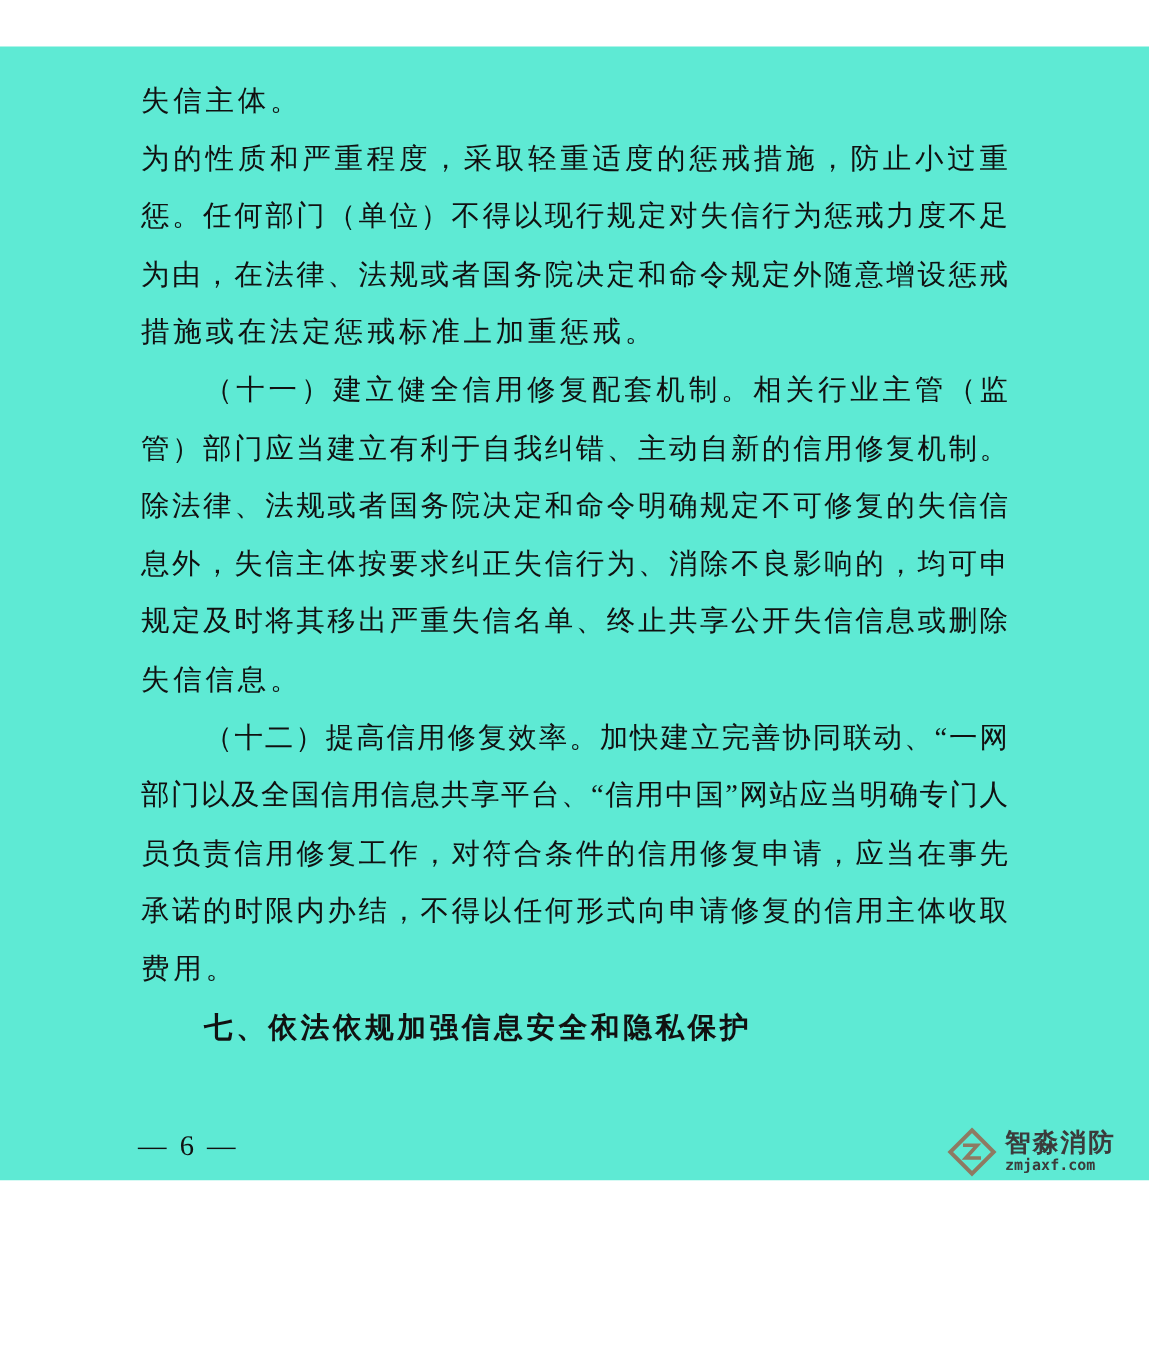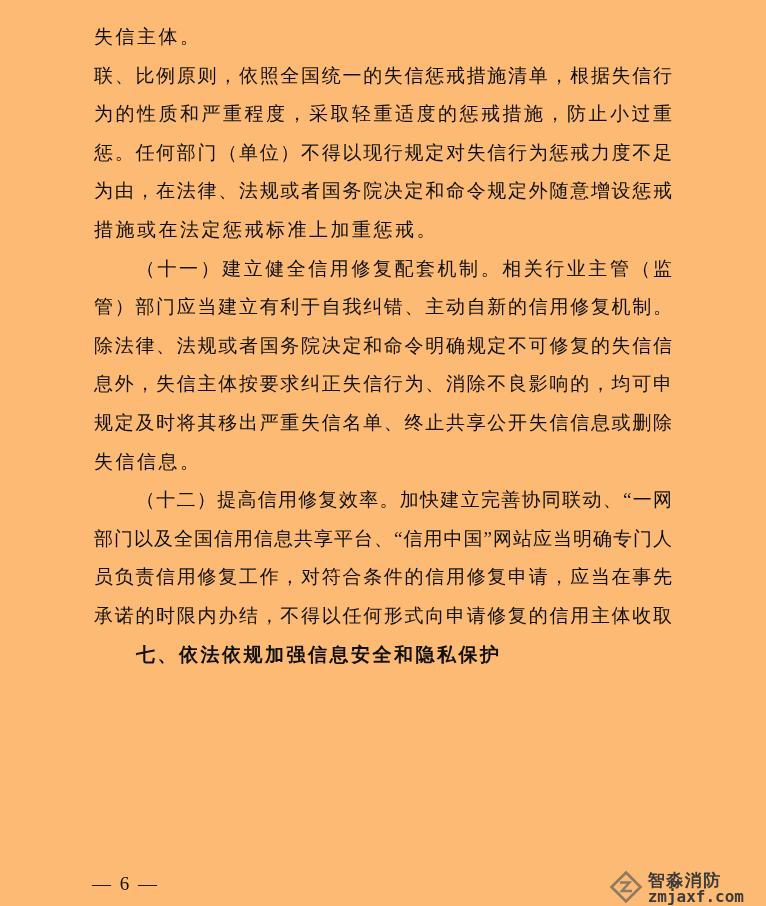--- a/index.html
+++ b/index.html
@@ -3,25 +3,26 @@
 <meta charset="utf-8">
 <style>
   html, body {
     margin: 0;
     padding: 0;
     background: #ffffff;
   }
   .page {
     position: relative;
     width: 766px;
-    height: 906px;
-    background: #fdba74;
+    height: 756px;
+    background: #5eead4;
     overflow: hidden;
     font-family: "Liberation Serif", "DejaVu Serif", serif;
     color: #111111;
+    margin-top: 31px;
   }
   .text-block {
     position: absolute;
     top: 18px;
     left: 94px;
     width: 578px;
   }
   .ln {
     font-size: 19px;
     line-height: 38.6px;
@@ -82,47 +83,47 @@
     font-family: "Liberation Sans", "DejaVu Sans", sans-serif;
     font-weight: 700;
     font-size: 17px;
     letter-spacing: 1.5px;
     color: #3b3b3b;
     line-height: 19px;
   }
   .wm-domain {
     font-family: "DejaVu Sans Mono", "Liberation Mono", monospace;
     font-weight: 700;
-    font-size: 16px;
+    font-size: 10px;
     color: #3b3b3b;
     line-height: 14px;
   }
 </style>
 </head>
 <body>
 
 <div class="page">
 
   <div class="text-block">
     <div class="ln end">失信主体。</div>
-    <div class="ln just">联、比例原则，依照全国统一的失信惩戒措施清单，根据失信行</div>
     <div class="ln just">为的性质和严重程度，采取轻重适度的惩戒措施，防止小过重</div>
     <div class="ln just">惩。任何部门（单位）不得以现行规定对失信行为惩戒力度不足</div>
     <div class="ln just">为由，在法律、法规或者国务院决定和命令规定外随意增设惩戒</div>
     <div class="ln end">措施或在法定惩戒标准上加重惩戒。</div>
     <div class="ln first">（十一）建立健全信用修复配套机制。相关行业主管（监</div>
     <div class="ln just">管）部门应当建立有利于自我纠错、主动自新的信用修复机制。</div>
     <div class="ln just">除法律、法规或者国务院决定和命令明确规定不可修复的失信信</div>
     <div class="ln just">息外，失信主体按要求纠正失信行为、消除不良影响的，均可申</div>
     <div class="ln just">规定及时将其移出严重失信名单、终止共享公开失信信息或删除</div>
     <div class="ln end">失信信息。</div>
     <div class="ln first">（十二）提高信用修复效率。加快建立完善协同联动、“一网</div>
     <div class="ln just">部门以及全国信用信息共享平台、“信用中国”网站应当明确专门人</div>
     <div class="ln just">员负责信用修复工作，对符合条件的信用修复申请，应当在事先</div>
     <div class="ln just">承诺的时限内办结，不得以任何形式向申请修复的信用主体收取</div>
+    <div class="ln end">费用。</div>
     <div class="ln head">七、依法依规加强信息安全和隐私保护</div>
   </div>
 
   <div class="pagenum">— 6 —</div>
 
   <div class="watermark">
     <svg class="wm-icon" viewBox="0 0 34 34" aria-hidden="true">
       <path d="M17 2.5 L31.5 17 L17 31.5 L2.5 17 Z" fill="none" stroke="#8e7a62" stroke-width="2.6"></path>
       <path d="M11 12.5 H20.5 L12.8 21 H23" fill="none" stroke="#8e7a62" stroke-width="2.4"></path>
       <path d="M6 20 L13.5 27.5" fill="none" stroke="#8e7a62" stroke-width="1.4"></path>

